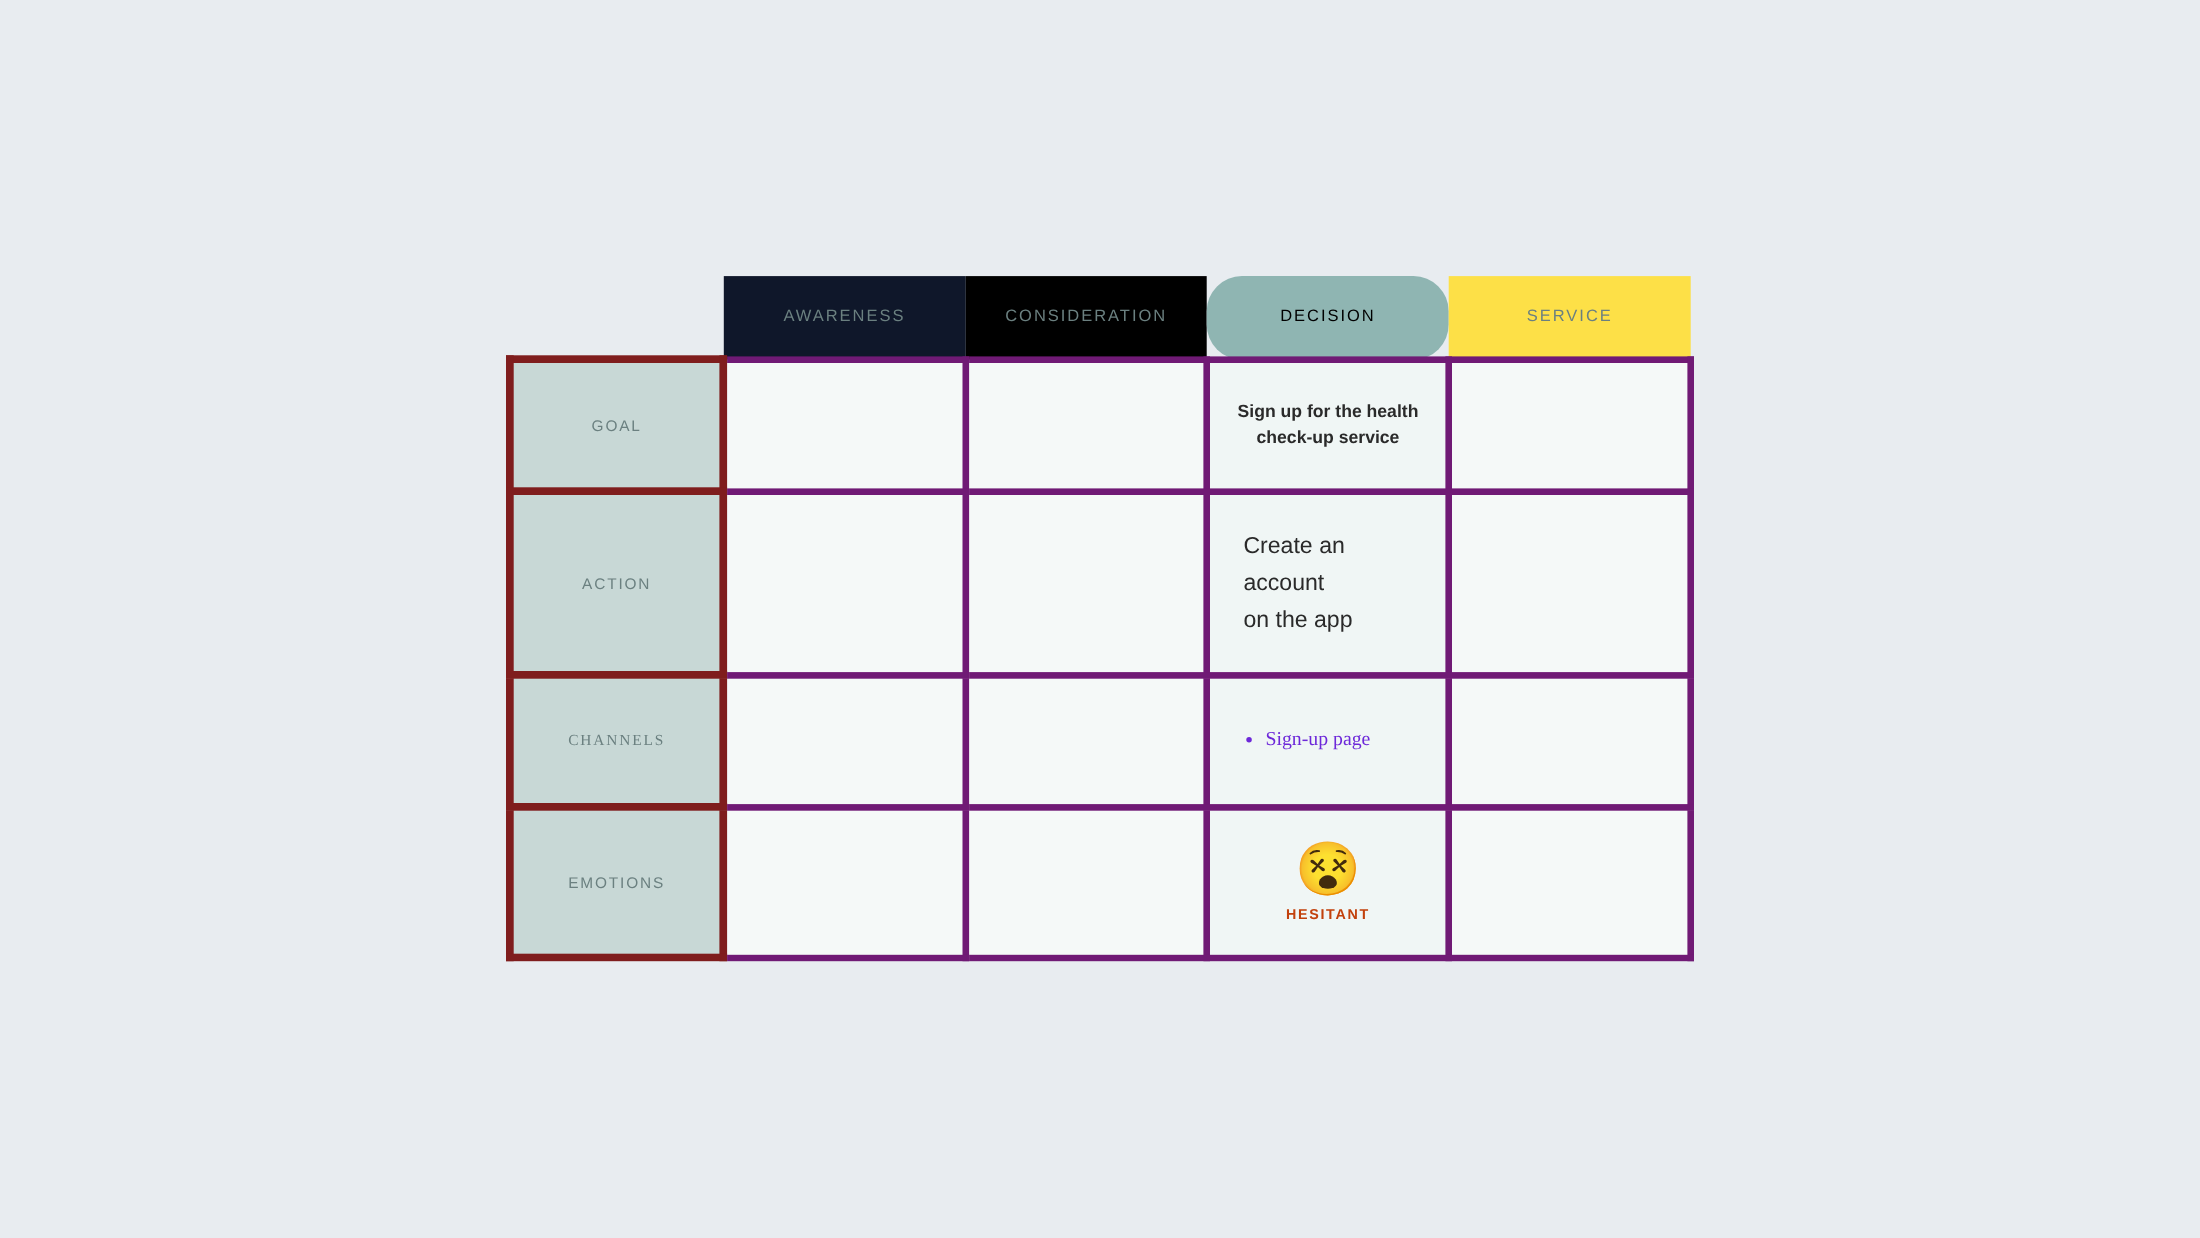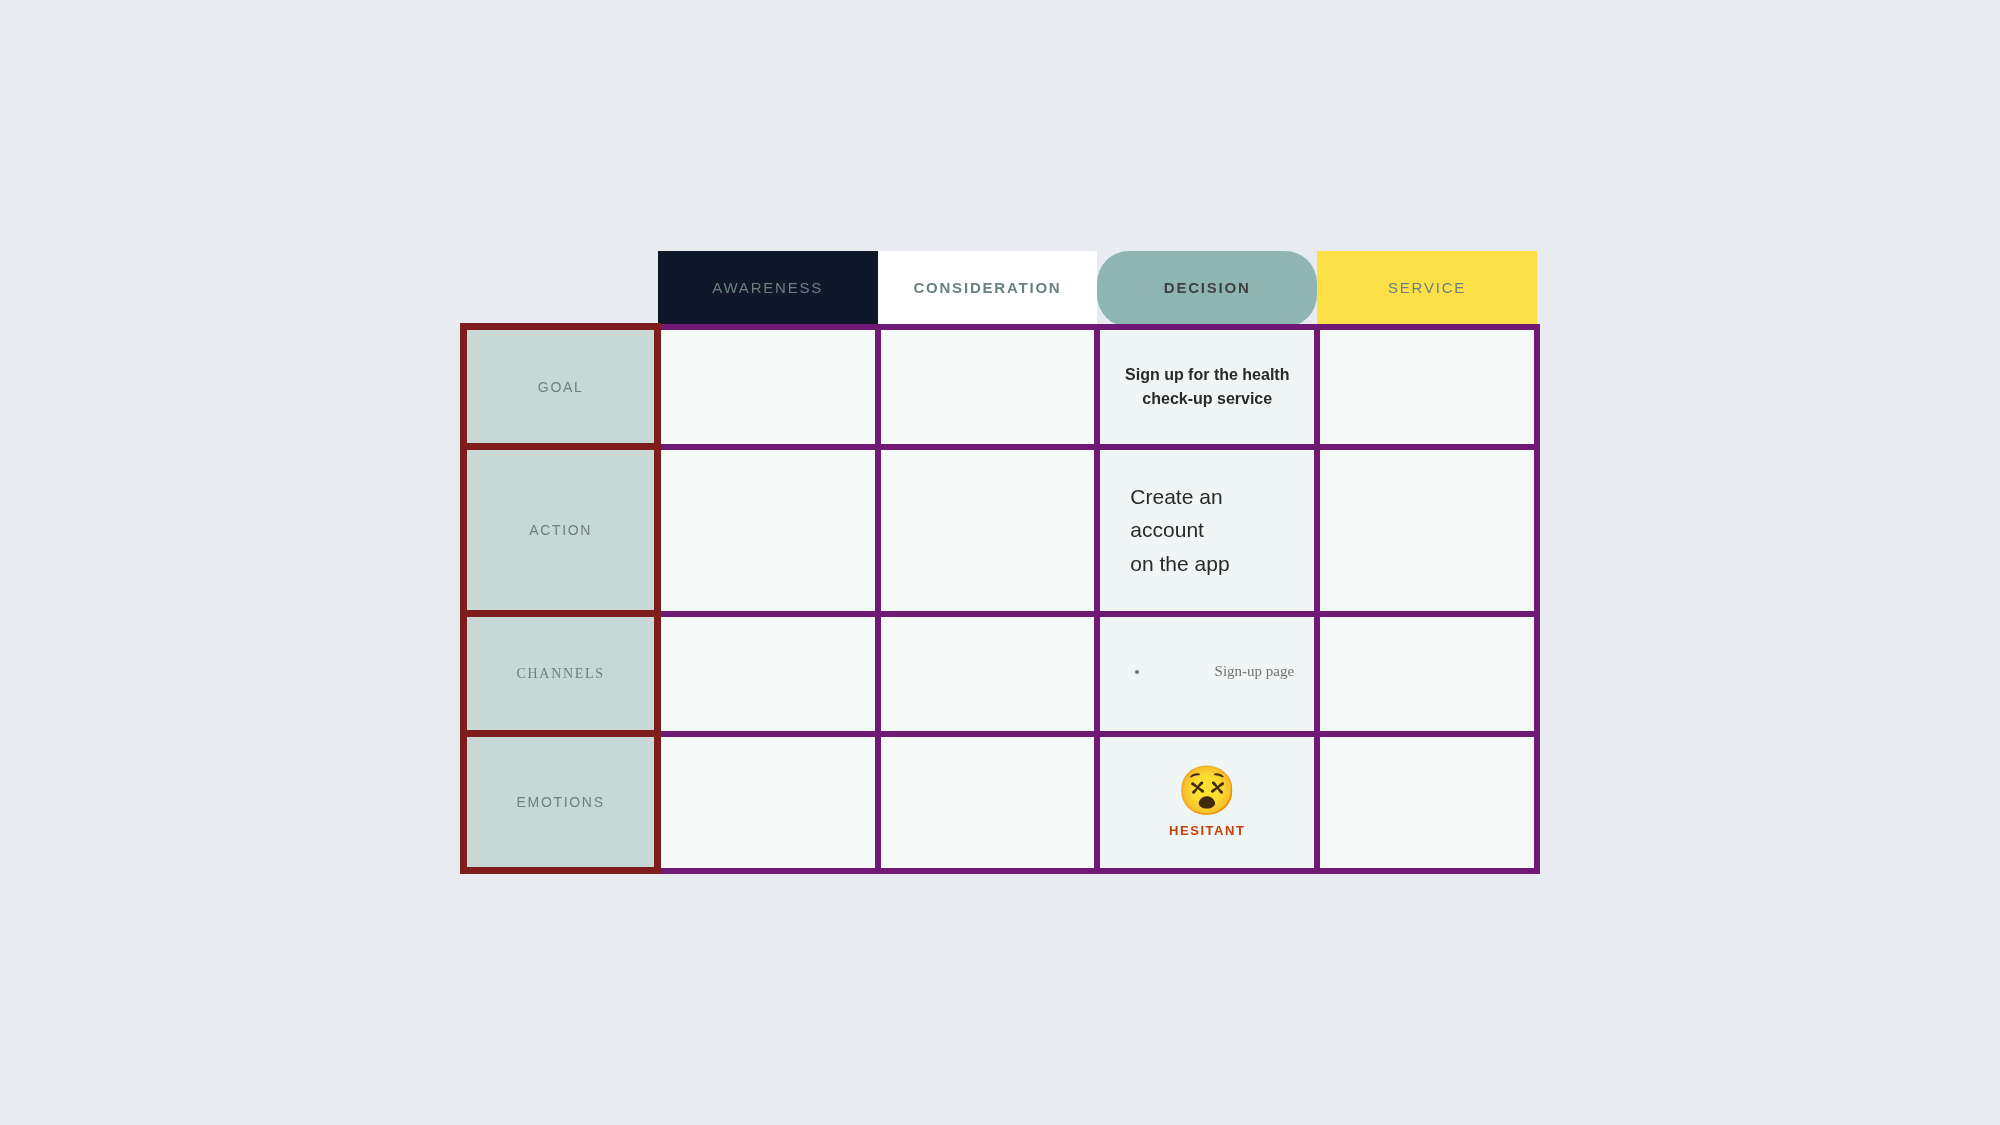--- a/index.html
+++ b/index.html
@@ -45,28 +45,27 @@
     .header-row .col-row-label {
       background-color: transparent;
       width: 190px;
     }
 
     .header-row .col-awareness {
       background-color: #0f172a;
     }
 
     .header-row .col-consideration {
-      background-color: #ffffff;
-      font-weight: bold;
+      background-color: #000000;
     }
 
     .header-row .col-decision {
       background-color: #8fb5b2;
-      color: #404040;
-      font-weight: 700;
+      color: #000000;
+      font-weight: 400;
       border-radius: 32px;
     }
 
     .header-row .col-service {
       background-color: #fde047;
     }
 
     
     .body-row td {
       border: 6px solid #701a75;
@@ -100,24 +99,24 @@
       font-size: 21px;
       font-weight: 400;
       color: #2a2a2a;
       line-height: 1.6;
       text-align: left;
       padding-left: 10px;
     }
 
     .channels-list {
       list-style: disc;
-      text-align: right;
+      text-align: left;
       padding-left: 30px;
-      font-size: 15px;
-      color: #737373;
+      font-size: 18px;
+      color: #6d28d9;
     }
 
     .channels-list li {
       margin-bottom: 4px;
     }
 
     .emotions-emoji {
       font-size: 48px;
       line-height: 1;
       margin-bottom: 8px;

